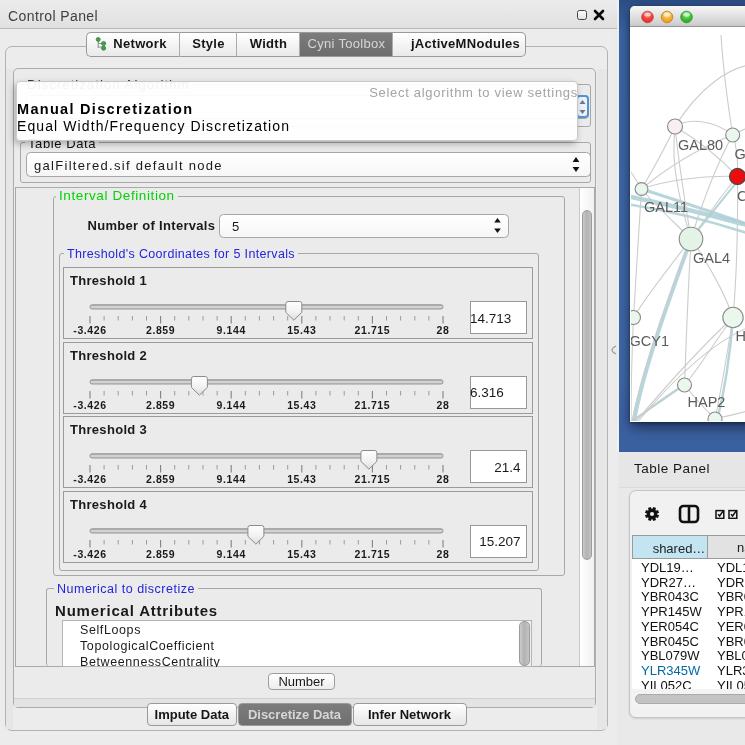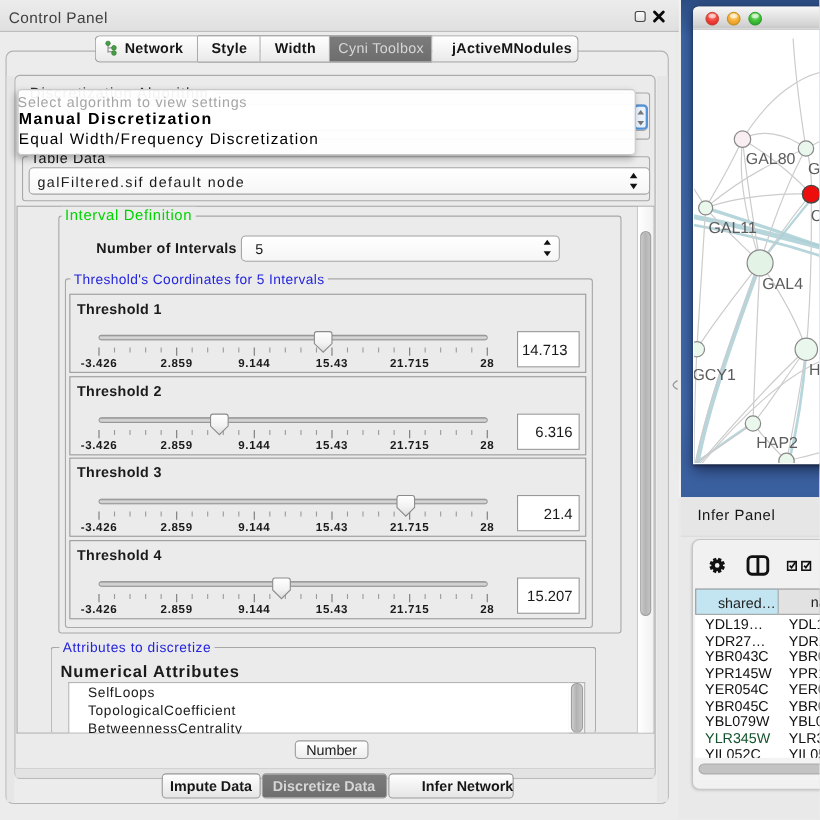--- a/index.html
+++ b/index.html
@@ -38,21 +38,21 @@
 <div class="abs" style="left:18px;top:84px;width:573px;height:43px;border:1px solid #a8a8a8;border-radius:3px"></div>
 <div class="txt" style="left:24px;top:76.5px;font-size:13.5px;letter-spacing:0.9px;color:#333;background:#ebebeb;padding:0 3px">Discretization Algorithm</div>
 <div class="abs" style="left:26px;top:95px;width:563px;height:24px;background:#fff;border:1px solid #a6a6a6;border-radius:4px"></div>
 <div class="abs" style="left:576px;top:95px;width:13px;height:23px;background:#eaf2fc;border:2.5px solid #5493d6;border-radius:4px"></div>
 <svg class="abs" style="left:578px;top:99px" width="9" height="16" viewBox="0 0 9 16">
     <path d="M4.5 1 L7.5 5 H1.5 Z" fill="#777"></path>
     <path d="M4.5 15 L1.5 11 H7.5 Z" fill="#777"></path>
   </svg>
 
 <div class="abs" style="z-index:30;left:15.5px;top:80.5px;width:562.5px;height:60.5px;background:rgba(255,255,255,0.94);border:1px solid #c9c9c9;border-radius:4px;box-shadow:-2px 3px 7px rgba(0,0,0,0.28)"></div>
-<div class="txt" style="z-index:31;left:16px;top:85px;width:562px;text-align:left;font-size:13px;letter-spacing:0.7px;color:#a5a5a5">Select algorithm to view settings</div>
+<div class="txt" style="z-index:31;left:16px;top:85px;width:562px;text-align:right;font-size:13px;letter-spacing:0.7px;color:#a5a5a5">Select algorithm to view settings</div>
 <div class="txt" style="z-index:31;left:17px;top:100.5px;font-size:14.5px;letter-spacing:1.3px;font-weight:bold;color:#000">Manual Discretization</div>
 <div class="txt" style="z-index:31;left:17px;top:118px;font-size:14px;letter-spacing:1.1px;color:#000">Equal Width/Frequency Discretization</div>
 <div class="abs" style="left:20px;top:142px;width:571px;height:41px;border:1px solid #a8a8a8;border-radius:3px"></div>
 <div class="txt" style="left:25px;top:135.5px;font-size:13px;letter-spacing:0.6px;color:#111;background:#ebebeb;padding:0 3px">Table Data</div>
 <div class="abs" style="left:26px;top:152px;width:565px;height:25px;background:linear-gradient(#ffffff,#f6f6f6);border:1px solid #a6a6a6;border-radius:4.5px"></div>
 <div class="txt" style="left:34px;top:158px;font-size:13px;letter-spacing:1.3px">galFiltered.sif default node</div>
 <svg class="abs" style="left:571px;top:156px" width="10" height="17" viewBox="0 0 10 17">
     <path d="M5 1 L8.4 6 H1.6 Z" fill="#111"></path>
     <path d="M5 16 L1.6 11 H8.4 Z" fill="#111"></path>
   </svg>
@@ -114,21 +114,21 @@
     <line x1="380.0" y1="49" x2="380.0" y2="56.5" stroke="#828282" stroke-width="1.1"></line>
 <text x="27.0" y="66.5" font-size="10.5" font-weight="bold" letter-spacing="0.6" fill="#1a1a1a" text-anchor="middle" font-family="Liberation Sans">-3.426</text>
     <text x="97.6" y="66.5" font-size="10.5" font-weight="bold" letter-spacing="0.6" fill="#1a1a1a" text-anchor="middle" font-family="Liberation Sans">2.859</text>
     <text x="168.2" y="66.5" font-size="10.5" font-weight="bold" letter-spacing="0.6" fill="#1a1a1a" text-anchor="middle" font-family="Liberation Sans">9.144</text>
     <text x="238.8" y="66.5" font-size="10.5" font-weight="bold" letter-spacing="0.6" fill="#1a1a1a" text-anchor="middle" font-family="Liberation Sans">15.43</text>
     <text x="309.4" y="66.5" font-size="10.5" font-weight="bold" letter-spacing="0.6" fill="#1a1a1a" text-anchor="middle" font-family="Liberation Sans">21.715</text>
     <text x="380.0" y="66.5" font-size="10.5" font-weight="bold" letter-spacing="0.6" fill="#1a1a1a" text-anchor="middle" font-family="Liberation Sans">28</text>
 <path d="M 222.8 36.7 q 0 -2.2 2.2 -2.2 h 11.6 q 2.2 0 2.2 2.2 v 8.6 L 230.8 53.2 L 222.8 45.3 Z" fill="url(#tg)" stroke="#8b8b8b" stroke-width="1"></path>
 </svg>
 <div class="abs" style="left:470px;top:301px;width:56.5px;height:33px;background:#fff;border:1px solid #989898"></div>
-<div class="txt" style="left:470px;top:310.5px;width:50.5px;text-align:center;font-size:13.5px">14.713</div>
+<div class="txt" style="left:470px;top:310.5px;width:50.5px;text-align:left;font-size:13.5px">14.713</div>
 <div class="abs" style="left:63px;top:341.5px;width:470px;height:72px;border:1px solid #9a9a9a;background:#ebebeb"></div>
 <div class="txt" style="left:70px;top:347.5px;font-size:13px;letter-spacing:0.3px;font-weight:bold">Threshold 2</div>
 <svg class="abs" style="left:63px;top:341.5px" width="470" height="72" viewBox="0 0 470 72">
 <defs>
       <linearGradient id="tg" x1="0" y1="0" x2="0" y2="1">
         <stop offset="0" stop-color="#ffffff"></stop>
         <stop offset="0.55" stop-color="#f2f2f2"></stop>
         <stop offset="1" stop-color="#dcdcdc"></stop>
       </linearGradient>
 <linearGradient id="trk" x1="0" y1="0" x2="0" y2="1">
@@ -166,21 +166,21 @@
     <line x1="380.0" y1="49" x2="380.0" y2="56.5" stroke="#828282" stroke-width="1.1"></line>
 <text x="27.0" y="66.5" font-size="10.5" font-weight="bold" letter-spacing="0.6" fill="#1a1a1a" text-anchor="middle" font-family="Liberation Sans">-3.426</text>
     <text x="97.6" y="66.5" font-size="10.5" font-weight="bold" letter-spacing="0.6" fill="#1a1a1a" text-anchor="middle" font-family="Liberation Sans">2.859</text>
     <text x="168.2" y="66.5" font-size="10.5" font-weight="bold" letter-spacing="0.6" fill="#1a1a1a" text-anchor="middle" font-family="Liberation Sans">9.144</text>
     <text x="238.8" y="66.5" font-size="10.5" font-weight="bold" letter-spacing="0.6" fill="#1a1a1a" text-anchor="middle" font-family="Liberation Sans">15.43</text>
     <text x="309.4" y="66.5" font-size="10.5" font-weight="bold" letter-spacing="0.6" fill="#1a1a1a" text-anchor="middle" font-family="Liberation Sans">21.715</text>
     <text x="380.0" y="66.5" font-size="10.5" font-weight="bold" letter-spacing="0.6" fill="#1a1a1a" text-anchor="middle" font-family="Liberation Sans">28</text>
 <path d="M 128.4 36.7 q 0 -2.2 2.2 -2.2 h 11.6 q 2.2 0 2.2 2.2 v 8.6 L 136.4 53.2 L 128.4 45.3 Z" fill="url(#tg)" stroke="#8b8b8b" stroke-width="1"></path>
 </svg>
 <div class="abs" style="left:470px;top:375.5px;width:56.5px;height:33px;background:#fff;border:1px solid #989898"></div>
-<div class="txt" style="left:470px;top:385.0px;width:50.5px;text-align:right;font-size:13.5px">6.316</div>
+<div class="txt" style="left:470px;top:385.0px;width:50.5px;text-align:left;font-size:13.5px">6.316</div>
 <div class="abs" style="left:63px;top:416px;width:470px;height:72px;border:1px solid #9a9a9a;background:#ebebeb"></div>
 <div class="txt" style="left:70px;top:422px;font-size:13px;letter-spacing:0.3px;font-weight:bold">Threshold 3</div>
 <svg class="abs" style="left:63px;top:416px" width="470" height="72" viewBox="0 0 470 72">
 <defs>
       <linearGradient id="tg" x1="0" y1="0" x2="0" y2="1">
         <stop offset="0" stop-color="#ffffff"></stop>
         <stop offset="0.55" stop-color="#f2f2f2"></stop>
         <stop offset="1" stop-color="#dcdcdc"></stop>
       </linearGradient>
 <linearGradient id="trk" x1="0" y1="0" x2="0" y2="1">
@@ -272,37 +272,37 @@
     <text x="97.6" y="66.5" font-size="10.5" font-weight="bold" letter-spacing="0.6" fill="#1a1a1a" text-anchor="middle" font-family="Liberation Sans">2.859</text>
     <text x="168.2" y="66.5" font-size="10.5" font-weight="bold" letter-spacing="0.6" fill="#1a1a1a" text-anchor="middle" font-family="Liberation Sans">9.144</text>
     <text x="238.8" y="66.5" font-size="10.5" font-weight="bold" letter-spacing="0.6" fill="#1a1a1a" text-anchor="middle" font-family="Liberation Sans">15.43</text>
     <text x="309.4" y="66.5" font-size="10.5" font-weight="bold" letter-spacing="0.6" fill="#1a1a1a" text-anchor="middle" font-family="Liberation Sans">21.715</text>
     <text x="380.0" y="66.5" font-size="10.5" font-weight="bold" letter-spacing="0.6" fill="#1a1a1a" text-anchor="middle" font-family="Liberation Sans">28</text>
 <path d="M 184.9 36.7 q 0 -2.2 2.2 -2.2 h 11.6 q 2.2 0 2.2 2.2 v 8.6 L 192.9 53.2 L 184.9 45.3 Z" fill="url(#tg)" stroke="#8b8b8b" stroke-width="1"></path>
 </svg>
 <div class="abs" style="left:470px;top:524.5px;width:56.5px;height:33px;background:#fff;border:1px solid #989898"></div>
 <div class="txt" style="left:470px;top:534.0px;width:50.5px;text-align:right;font-size:13.5px">15.207</div>
 <div class="abs" style="left:46px;top:588px;width:496px;height:78px;border:1px solid #a8a8a8;border-radius:3px;border-bottom:none"></div>
-<div class="txt" style="left:54px;top:582px;font-size:12.5px;letter-spacing:0.5px;color:#2424dd;background:#ebebeb;padding:0 3px">Attributes to discretize</div>
+<div class="txt" style="left:54px;top:582px;font-size:12.5px;letter-spacing:0.5px;color:#2424dd;background:#ebebeb;padding:0 3px">Numerical to discretize</div>
 <div class="txt" style="left:55px;top:602px;font-size:15px;letter-spacing:0.8px;font-weight:bold">Numerical Attributes</div>
 <div class="abs" style="left:62px;top:619.5px;width:455px;height:47px;background:#fff;border:1px solid #b5b5b5;border-right:none"></div>
 <div class="txt" style="left:80px;top:622.5px;font-size:12.5px;letter-spacing:0.6px">SelfLoops</div>
 <div class="txt" style="left:80px;top:638.5px;font-size:12.5px;letter-spacing:0.6px">TopologicalCoefficient</div>
 <div class="txt" style="left:80px;top:654.5px;font-size:12.5px;letter-spacing:0.6px">BetweennessCentrality</div>
 <div class="abs" style="left:517px;top:619.5px;width:15px;height:47px;background:linear-gradient(90deg,#ffffff,#efefef);border:1px solid #b5b5b5;border-left:none"></div>
 <div class="abs" style="left:518.5px;top:621px;width:11px;height:45px;background:linear-gradient(90deg,#cccccc,#b2b2b2 45%,#c4c4c4);border:1px solid #9d9d9d;border-radius:5px"></div>
 <div class="abs" style="left:16px;top:666.5px;width:578px;height:31.5px;background:#ebebeb"></div>
 <div class="abs" style="left:268px;top:672.5px;width:67px;height:17px;background:linear-gradient(#ffffff,#ededed);border:1px solid #9e9e9e;border-radius:4px"></div>
 <div class="txt" style="left:268px;top:674px;width:67px;text-align:center;font-size:13px">Number</div>
 <div class="abs" style="left:147px;top:703px;width:89.5px;height:22.5px;background:linear-gradient(#ffffff,#f0f0f0 55%,#e6e6e6);border:1px solid #9a9a9a;border-radius:4px"></div>
 <div class="txt" style="left:147px;top:707px;width:89.5px;text-align:center;font-size:13px;font-weight:bold;color:#161616">Impute Data</div>
 <div class="abs" style="left:237.5px;top:703px;width:114px;height:22.5px;background:linear-gradient(#7c7c7c,#6f6f6f);border:1px solid #9a9a9a;border-radius:4px"></div>
 <div class="txt" style="left:237.5px;top:707px;width:114px;text-align:center;font-size:13px;font-weight:bold;color:#d6d6d6">Discretize Data</div>
 <div class="abs" style="left:352.5px;top:703px;width:114px;height:22.5px;background:linear-gradient(#ffffff,#f0f0f0 55%,#e6e6e6);border:1px solid #9a9a9a;border-radius:4px"></div>
-<div class="txt" style="left:352.5px;top:707px;width:114px;text-align:right;font-size:13px;font-weight:bold;color:#161616">Infer Network</div>
+<div class="txt" style="left:352.5px;top:707px;width:114px;text-align:center;font-size:13px;font-weight:bold;color:#161616">Infer Network</div>
 <svg class="abs" style="left:610px;top:345px" width="8" height="10" viewBox="0 0 8 10">
     <path d="M6 1 Q2 3 2 5 Q2 7 6 9" stroke="#9a9a9a" stroke-width="1.2" fill="none"></path>
   </svg>
 <div class="abs" style="left:619px;top:0;width:126px;height:452px;background:linear-gradient(180deg,#2d4e85 0px,#3d67a8 34px,#4069ab 380px,#3a5f9e 452px)"></div>
 <div class="abs" style="left:617px;top:0;width:2px;height:452px;background:#f2f2f2"></div>
 <div class="abs" style="left:629.5px;top:5.5px;width:130px;height:416px;background:#fff;border-radius:5px 0 0 0;box-shadow:0 5px 14px rgba(0,0,20,0.55), 0 1px 3px rgba(0,0,0,0.4)"></div>
 <div class="abs" style="left:629.5px;top:5.5px;width:130px;height:21.5px;background:linear-gradient(#f7f7f7,#d2d2d2 85%,#c6c6c6);border-radius:5px 0 0 0;border-bottom:1px solid #9a9a9a"></div>
 <svg class="abs" style="left:640px;top:9.5px" width="60" height="14" viewBox="0 0 60 14">
 <defs>
 <radialGradient id="rl" cx="0.5" cy="0.3" r="0.8">
@@ -379,21 +379,21 @@
     <text x="103.5" y="131.5" font-size="14.5" fill="#5c5c5c" font-family="Liberation Sans">GA</text>
     <text x="106" y="173.5" font-size="14.5" fill="#5c5c5c" font-family="Liberation Sans">C</text>
     <text x="13" y="185" font-size="14.5" fill="#5c5c5c" font-family="Liberation Sans">GAL11</text>
     <text x="62" y="236" font-size="14.5" fill="#5c5c5c" font-family="Liberation Sans">GAL4</text>
     <text x="-1.5" y="318.5" font-size="14.5" fill="#5c5c5c" font-family="Liberation Sans">GCY1</text>
     <text x="104.5" y="313.5" font-size="14.5" fill="#5c5c5c" font-family="Liberation Sans">H</text>
     <text x="56.5" y="380" font-size="14.5" fill="#5c5c5c" font-family="Liberation Sans">HAP2</text>
   </svg>
 <div class="abs" style="left:617px;top:452px;width:128px;height:293px;background:#e9e9e9"></div>
 <div class="abs" style="left:619px;top:452.5px;width:126px;height:35px;background:#e6e6e6;border-bottom:1px solid #dadada"></div>
-<div class="txt" style="left:634px;top:461px;font-size:13.5px;letter-spacing:0.5px;color:#161616">Infer Panel</div>
+<div class="txt" style="left:634px;top:461px;font-size:13.5px;letter-spacing:0.5px;color:#161616">Table Panel</div>
 <div class="abs" style="left:629px;top:490px;width:126px;height:228px;background:#f1f1f1;border:1px solid #c5c5c5;border-radius:7px;box-shadow:0 1px 2px rgba(0,0,0,0.12)"></div>
 <svg class="abs" style="left:643.5px;top:506px" width="16" height="16" viewBox="0 0 16 16">
 <circle cx="8" cy="8" r="5.2" fill="#111"></circle>
 <line x1="11.79" y1="9.57" x2="14.47" y2="10.68" stroke="#111" stroke-width="3.1"></line>
     <line x1="9.57" y1="11.79" x2="10.68" y2="14.47" stroke="#111" stroke-width="3.1"></line>
     <line x1="6.43" y1="11.79" x2="5.32" y2="14.47" stroke="#111" stroke-width="3.1"></line>
     <line x1="4.21" y1="9.57" x2="1.53" y2="10.68" stroke="#111" stroke-width="3.1"></line>
     <line x1="4.21" y1="6.43" x2="1.53" y2="5.32" stroke="#111" stroke-width="3.1"></line>
     <line x1="6.43" y1="4.21" x2="5.32" y2="1.53" stroke="#111" stroke-width="3.1"></line>
     <line x1="9.57" y1="4.21" x2="10.68" y2="1.53" stroke="#111" stroke-width="3.1"></line>
@@ -424,17 +424,17 @@
 <div class="txt" style="left:641px;top:589.4px;font-size:13px;color:#111">YBR043C</div>
 <div class="txt" style="left:717px;top:589.4px;font-size:13px;color:#111">YBR04</div>
 <div class="txt" style="left:641px;top:604.1px;font-size:13px;color:#111">YPR145W</div>
 <div class="txt" style="left:717px;top:604.1px;font-size:13px;color:#111">YPR14</div>
 <div class="txt" style="left:641px;top:618.8px;font-size:13px;color:#111">YER054C</div>
 <div class="txt" style="left:717px;top:618.8px;font-size:13px;color:#111">YER05</div>
 <div class="txt" style="left:641px;top:633.5px;font-size:13px;color:#111">YBR045C</div>
 <div class="txt" style="left:717px;top:633.5px;font-size:13px;color:#111">YBR04</div>
 <div class="txt" style="left:641px;top:648.2px;font-size:13px;color:#111">YBL079W</div>
 <div class="txt" style="left:717px;top:648.2px;font-size:13px;color:#111">YBL07</div>
-<div class="txt" style="left:641px;top:662.9px;font-size:13px;color:#14532d">YLR345W</div>
+<div class="txt" style="left:641px;top:662.9px;font-size:13px;color:#0369a1">YLR345W</div>
 <div class="txt" style="left:717px;top:662.9px;font-size:13px;color:#111">YLR34</div>
 <div class="txt" style="left:641px;top:677.6px;font-size:13px;color:#111">YIL052C</div>
 <div class="txt" style="left:717px;top:677.6px;font-size:13px;color:#111">YIL05</div>
 <div class="abs" style="left:631.5px;top:689px;width:113.5px;height:20px;background:#f3f3f3"></div>
 <div class="abs" style="left:635px;top:694px;width:115px;height:10px;background:#c3c3c3;border:1px solid #ababab;border-radius:5px"></div>
 </body></html>

